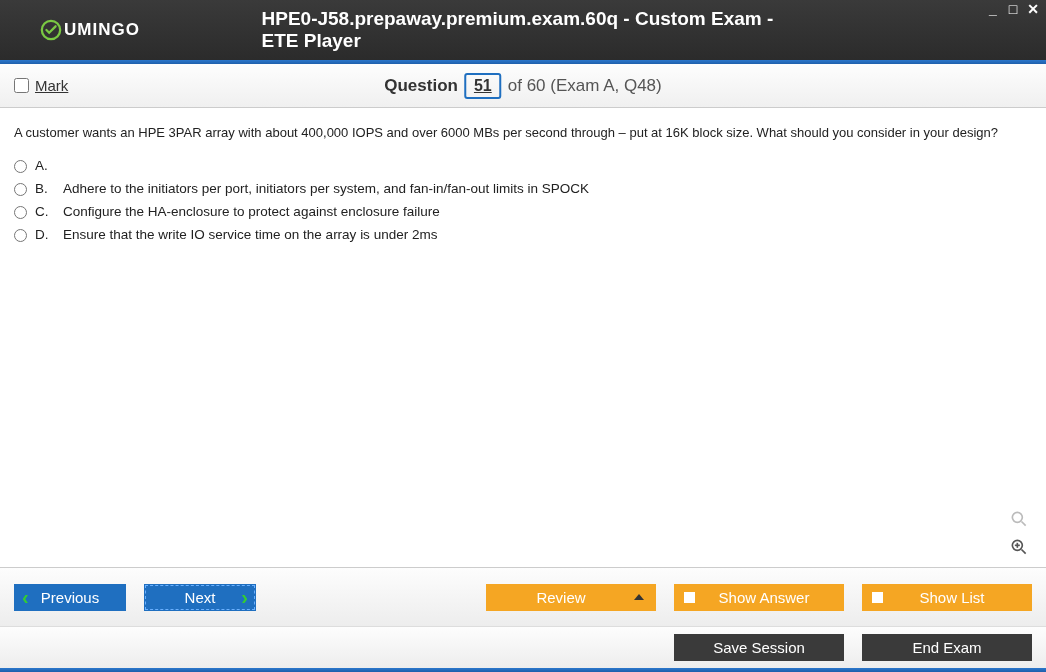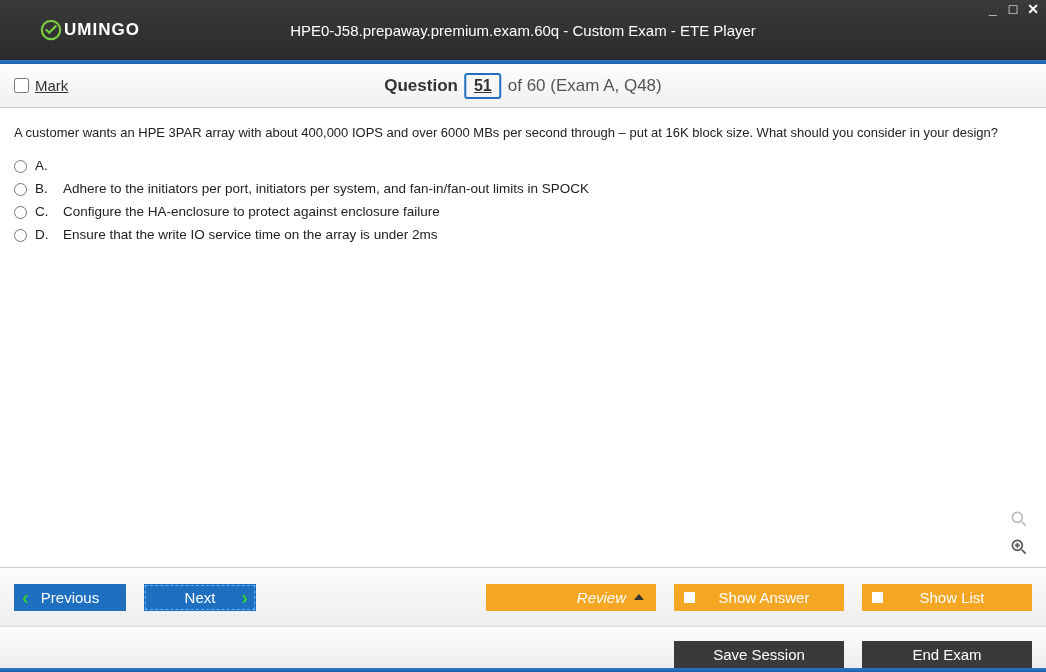--- a/index.html
+++ b/index.html
@@ -2,21 +2,21 @@
 <html><head>
 <meta charset="utf-8">
 <style>
 * { box-sizing: border-box; margin: 0; padding: 0; }
 body { font-family: Arial, Helvetica, sans-serif; background: #fff; width: 1046px; height: 672px; overflow: hidden; position: relative; }
 
 .titlebar { background: linear-gradient(to bottom, #3a3a3a 0%, #2b2b2b 100%); height: 60px; display: flex; align-items: center; padding: 0 8px 0 40px; position: relative; }
 .logo { display: flex; align-items: center; color: #fff; font-weight: bold; font-size: 17px; letter-spacing: 1px; }
 .logo-check { width: 22px; height: 22px; margin-right: 2px; position: relative; }
 .logo-check svg { width: 22px; height: 22px; }
-.title-text { position: absolute; left: 50%; transform: translateX(-50%); color: #fff; font-size: 15px; font-weight: normal; }
+.title-text { position: absolute; left: 50%; transform: translateX(-50%); color: #fff; font-size: 19px; font-weight: bold; }
 .win-controls { position: absolute; top: 2px; right: 6px; display: flex; gap: 6px; color: #fff; font-size: 14px; font-weight: bold; }
 .win-btn { width: 14px; text-align: center; cursor: pointer; line-height: 14px; }
 
 .accent-bar { height: 4px; background: linear-gradient(to bottom, #2b77cc, #1f5fab); }
 
 .question-header { background: linear-gradient(to bottom, #fdfdfd, #f0f0f0); border-bottom: 1px solid #ccc; height: 44px; display: flex; align-items: center; padding: 0 14px; position: relative; }
 .mark-wrap { display: flex; align-items: center; gap: 6px; color: #333; font-size: 15px; }
 .mark-wrap input { width: 15px; height: 15px; }
 .mark-label { text-decoration: underline; }
 .q-center { position: absolute; left: 50%; transform: translateX(-50%); display: flex; align-items: center; gap: 6px; font-size: 17px; color: #555; }
@@ -35,25 +35,25 @@
 
 .footer { position: absolute; bottom: 0; left: 0; right: 0; }
 .btn-row { background: linear-gradient(to bottom, #fdfdfd, #ededed); border-top: 1px solid #ccc; height: 59px; display: flex; align-items: center; padding: 0 14px; gap: 18px; }
 .spacer { flex: 1; }
 .btn { height: 27px; display: flex; align-items: center; justify-content: center; font-size: 15px; cursor: pointer; border: none; position: relative; }
 .btn-blue { background: #1f6fc0; color: #fff; width: 112px; }
 .btn-blue.prev::before { content: "‹"; color: #3c3; position: absolute; left: 8px; font-size: 20px; font-weight: bold; }
 .btn-blue.next::after { content: "›"; color: #3c3; position: absolute; right: 8px; font-size: 20px; font-weight: bold; }
 .btn-blue.next { outline: 1px dashed #6ab0ff; outline-offset: -2px; }
 .btn-orange { background: #f5a623; color: #fff; width: 170px; }
-.btn-review { justify-content: flex-end; padding-right: 30px; position: relative; font-style: italic; }
+.btn-review { justify-content: center; padding-right: 30px; position: relative; }
 .btn-review::after { content: ""; position: absolute; right: 12px; top: 50%; transform: translateY(-50%); border-left: 5px solid transparent; border-right: 5px solid transparent; border-bottom: 6px solid #333; }
 .btn-ck { width: 11px; height: 11px; background: #fff; margin-right: 18px; flex-shrink: 0; position: absolute; left: 10px; }
 .btn-orange .lbl { margin-left: 10px; }
-.btn-row2 { background: linear-gradient(to bottom, #fdfdfd, #ededed); border-top: 1px solid #ddd; height: 42px; display: flex; align-items: flex-end; justify-content: flex-end; padding: 0 14px; gap: 18px; }
+.btn-row2 { background: linear-gradient(to bottom, #fdfdfd, #ededed); border-top: 1px solid #ddd; height: 42px; display: flex; align-items: center; justify-content: flex-end; padding: 0 14px; gap: 18px; }
 .btn-dark { background: #3a3a3a; color: #fff; width: 170px; height: 27px; display: flex; align-items: center; justify-content: center; font-size: 15px; cursor: pointer; border: none; }
 .bottom-accent { height: 4px; background: linear-gradient(to bottom, #2b77cc, #1f5fab); }
 </style>
 </head>
 <body>
 
 <div class="titlebar">
   <div class="logo">
     <span class="logo-check">
       <svg viewBox="0 0 24 24">

